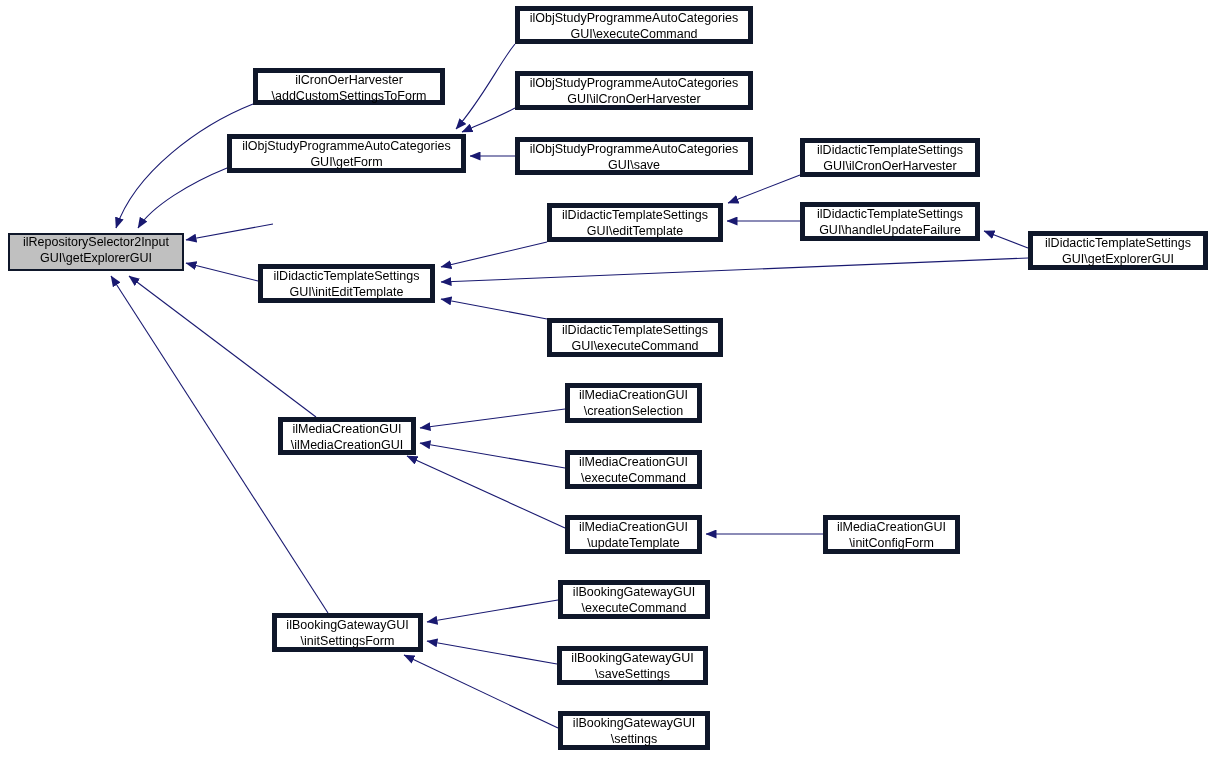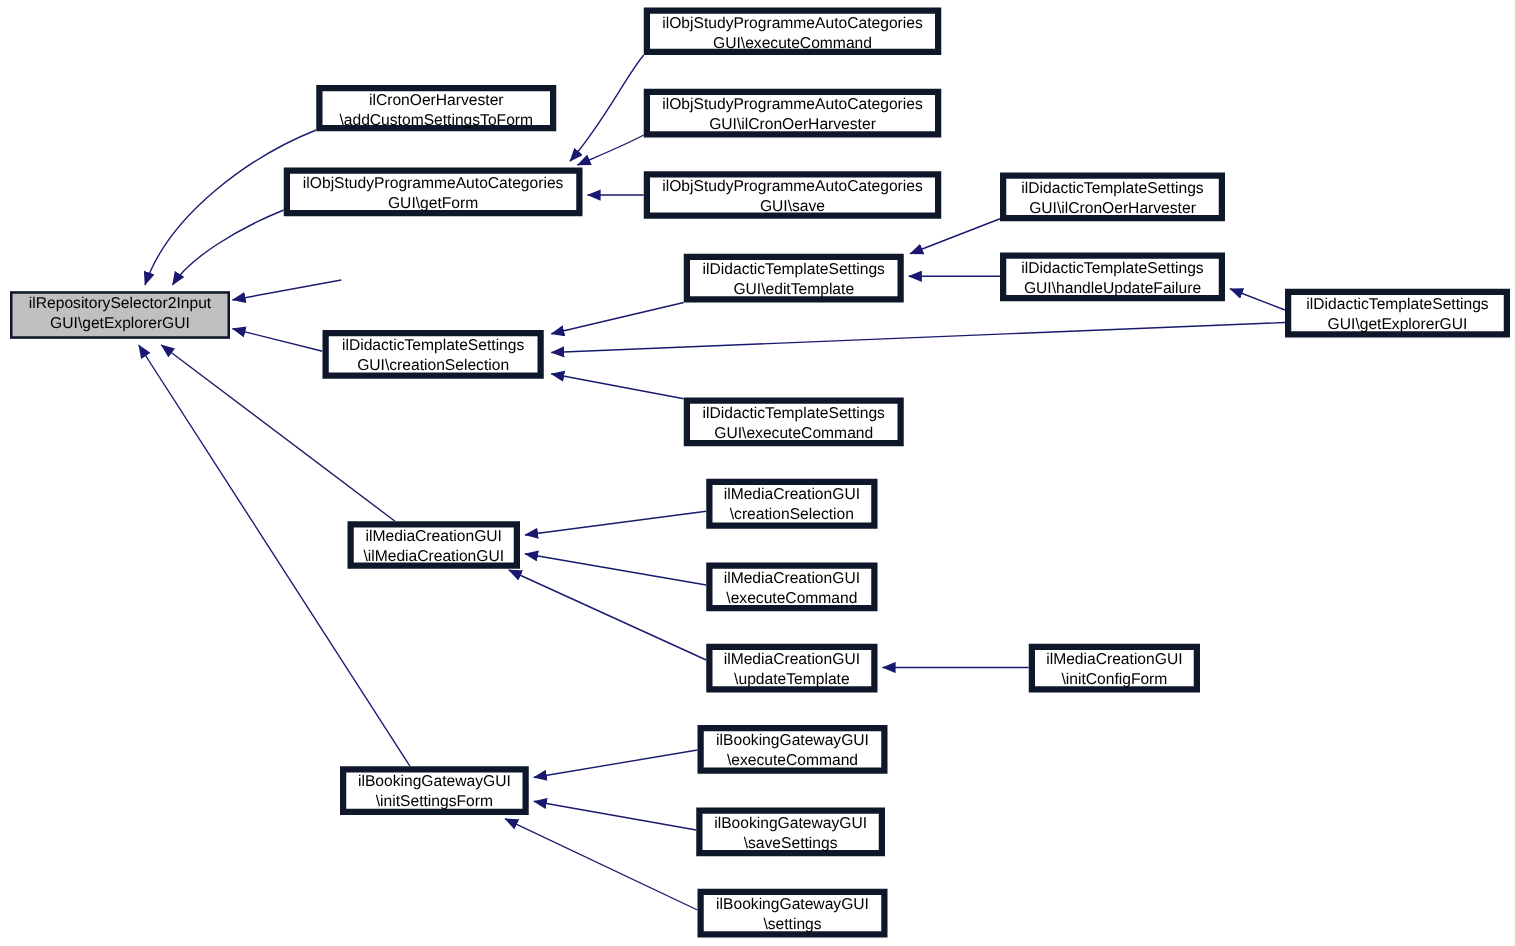--- a/index.html
+++ b/index.html
@@ -109,21 +109,21 @@
   </div>
 
   <div class="node" style="left:515px; top:137px; width:238px; height:38px;">
     <span>ilObjStudyProgrammeAutoCategories</span>
     <span>GUI\save</span>
   </div>
 
 
   <div class="node" style="left:258px; top:264px; width:177px; height:39px;">
     <span>ilDidacticTemplateSettings</span>
-    <span>GUI\creationSelection</span>
+    <span>GUI\initEditTemplate</span>
   </div>
 
   <div class="node" style="left:547px; top:203px; width:176px; height:39px;">
     <span>ilDidacticTemplateSettings</span>
     <span>GUI\editTemplate</span>
   </div>
 
   <div class="node" style="left:800px; top:138px; width:180px; height:39px;">
     <span>ilDidacticTemplateSettings</span>
     <span>GUI\ilCronOerHarvester</span>

